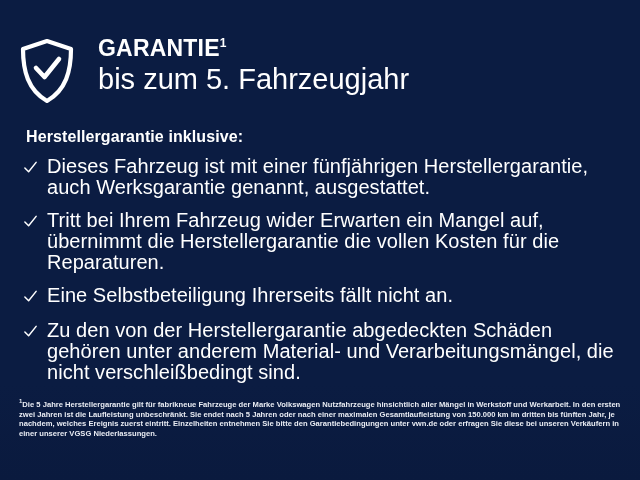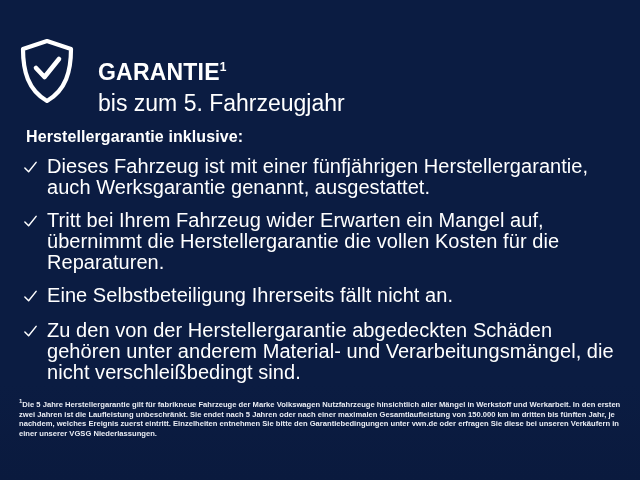--- a/index.html
+++ b/index.html
@@ -48,30 +48,29 @@
     margin-left: 22px;
     padding-top: 0px;
   }
   .title-line1 {
     font-size: 23px;
     font-weight: bold;
     letter-spacing: 0.2px;
     line-height: 28px;
     color: #ffffff;
     white-space: nowrap;
-    margin-top: 24px;
   }
   .title-line1 sup {
     font-size: 12px;
     font-weight: bold;
     vertical-align: super;
     line-height: 0;
   }
   .title-line2 {
-    font-size: 23px;
+    font-size: 29px;
     font-weight: normal;
     line-height: 30px;
     color: #ffffff;
     white-space: nowrap;
     margin-top: 2px;
   }
 
   
   .subheading {
     position: absolute;

